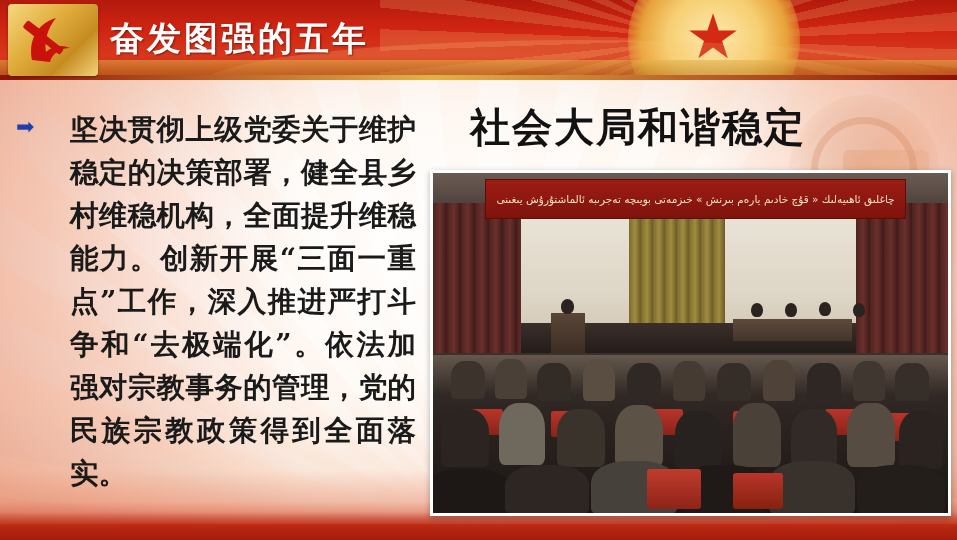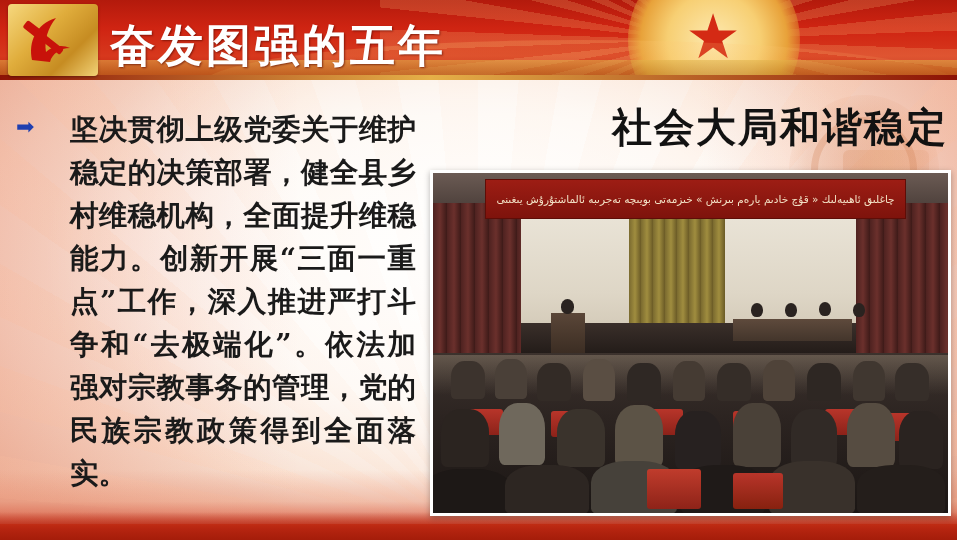--- a/index.html
+++ b/index.html
@@ -174,21 +174,21 @@
     left: 14px; top: 10px;
     width: 62px; height: 56px;
   }
 
   .header-title {
     position: absolute;
     left: 110px;
     top: 16px;
     font-family: "DejaVu Serif", "Liberation Serif", serif;
     font-weight: bold;
-    font-size: 45px;
+    font-size: 34px;
     letter-spacing: 3px;
     color: #ffffff;
     text-shadow: 1px 1px 2px rgba(90,10,0,.65);
   }
 
   
   .body-text {
     position: absolute;
     left: 16px;
     top: 108px;
@@ -218,21 +218,21 @@
     letter-spacing: 0px;
     margin-left: 28px;
   }
 
   
   .right-title {
     position: absolute;
     left: 470px;
     top: 100px;
     width: 478px;
-    text-align: right;
+    text-align: left;
     font-family: "DejaVu Serif", "Liberation Serif", serif;
     font-weight: bold;
     font-size: 40px;
     letter-spacing: 2px;
     color: #121212;
   }
 
   .photo-frame {
     position: absolute;
     left: 430px;

